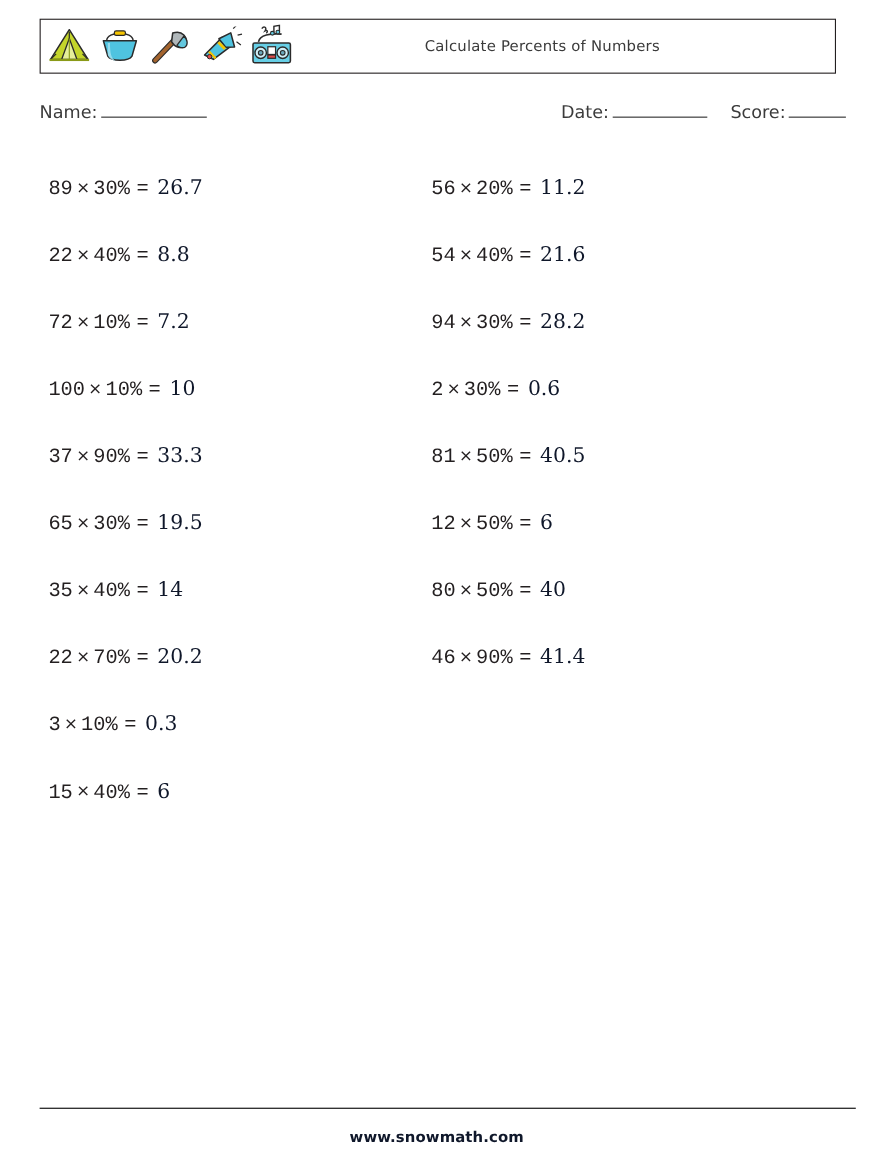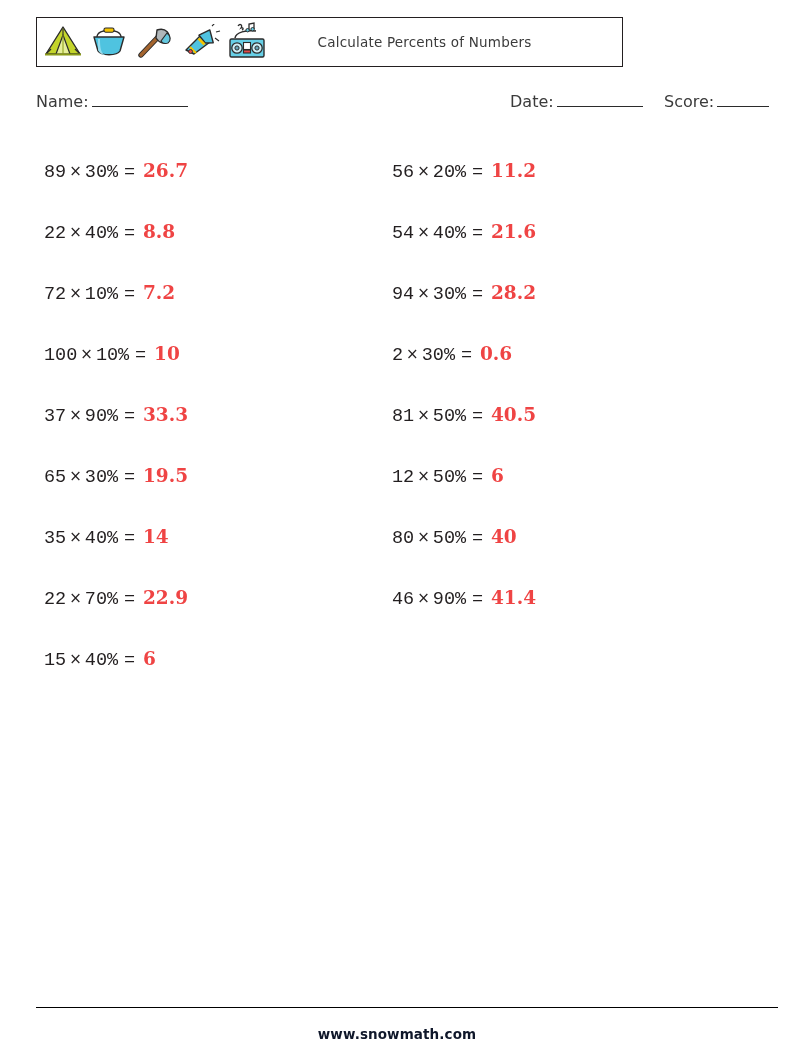--- a/index.html
+++ b/index.html
@@ -19,21 +19,21 @@
     left: 0; top: 0;
     width: 794px;
     height: 1053px;
   }
 
   
   .header-box {
     position: absolute;
     left: 36px;
     top: 17px;
-    width: 587px;
+    width: 724px;
     height: 50px;
     border: 1.6px solid #231f20;
     box-sizing: border-box;
     display: flex;
     align-items: stretch;
   }
   .icon-strip {
     display: flex;
     align-items: center;
     padding-left: 4px;
@@ -112,22 +112,22 @@
   }
   .prob .expr { color: #231f20; font-family: Liberation Mono, monospace; }
   .prob .times {
     font-family: "DejaVu Sans", sans-serif;
     font-size: 15px;
     padding: 0 3px;
     position: relative;
     top: -1px;
   }
   .prob .ans {
-    color: #ef4444;
-    font-weight: 700;
+    color: #0f172a;
+    font-weight: 400;
     margin-left: 2px;
   }
 
   
   .footer-rule {
     position: absolute;
     left: 36px;
     top: 1007px;
     width: 742px;
     height: 0;
@@ -234,21 +234,22 @@
 
   <div class="problems">
     <div class="col col-left" id="col-left">
         <div class="prob"><span class="expr">89</span><span class="times">×</span><span class="expr">30%</span> <span class="expr">=</span> <span class="ans">26.7</span></div>
         <div class="prob"><span class="expr">22</span><span class="times">×</span><span class="expr">40%</span> <span class="expr">=</span> <span class="ans">8.8</span></div>
         <div class="prob"><span class="expr">72</span><span class="times">×</span><span class="expr">10%</span> <span class="expr">=</span> <span class="ans">7.2</span></div>
         <div class="prob"><span class="expr">100</span><span class="times">×</span><span class="expr">10%</span> <span class="expr">=</span> <span class="ans">10</span></div>
         <div class="prob"><span class="expr">37</span><span class="times">×</span><span class="expr">90%</span> <span class="expr">=</span> <span class="ans">33.3</span></div>
         <div class="prob"><span class="expr">65</span><span class="times">×</span><span class="expr">30%</span> <span class="expr">=</span> <span class="ans">19.5</span></div>
         <div class="prob"><span class="expr">35</span><span class="times">×</span><span class="expr">40%</span> <span class="expr">=</span> <span class="ans">14</span></div>
-        <div class="prob"><span class="expr">22</span><span class="times">×</span><span class="expr">70%</span> <span class="expr">=</span> <span class="ans">22.9</span></div>
+        <div class="prob"><span class="expr">22</span><span class="times">×</span><span class="expr">70%</span> <span class="expr">=</span> <span class="ans">20.2</span></div>
+        <div class="prob"><span class="expr">3</span><span class="times">×</span><span class="expr">10%</span> <span class="expr">=</span> <span class="ans">0.3</span></div>
         <div class="prob"><span class="expr">15</span><span class="times">×</span><span class="expr">40%</span> <span class="expr">=</span> <span class="ans">6</span></div>
       </div>
     <div class="col col-right" id="col-right">
         <div class="prob"><span class="expr">56</span><span class="times">×</span><span class="expr">20%</span> <span class="expr">=</span> <span class="ans">11.2</span></div>
         <div class="prob"><span class="expr">54</span><span class="times">×</span><span class="expr">40%</span> <span class="expr">=</span> <span class="ans">21.6</span></div>
         <div class="prob"><span class="expr">94</span><span class="times">×</span><span class="expr">30%</span> <span class="expr">=</span> <span class="ans">28.2</span></div>
         <div class="prob"><span class="expr">2</span><span class="times">×</span><span class="expr">30%</span> <span class="expr">=</span> <span class="ans">0.6</span></div>
         <div class="prob"><span class="expr">81</span><span class="times">×</span><span class="expr">50%</span> <span class="expr">=</span> <span class="ans">40.5</span></div>
         <div class="prob"><span class="expr">12</span><span class="times">×</span><span class="expr">50%</span> <span class="expr">=</span> <span class="ans">6</span></div>
         <div class="prob"><span class="expr">80</span><span class="times">×</span><span class="expr">50%</span> <span class="expr">=</span> <span class="ans">40</span></div>

